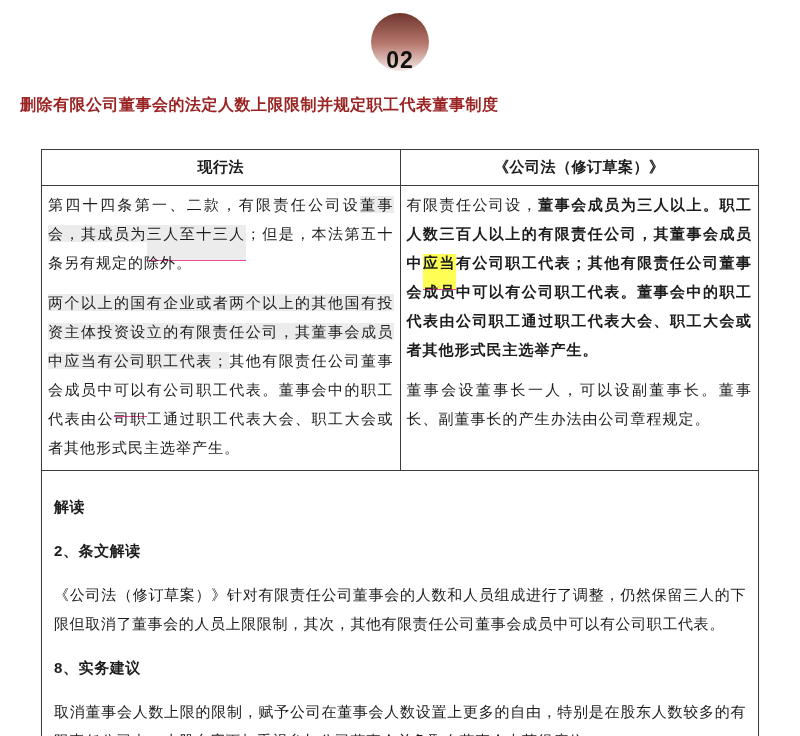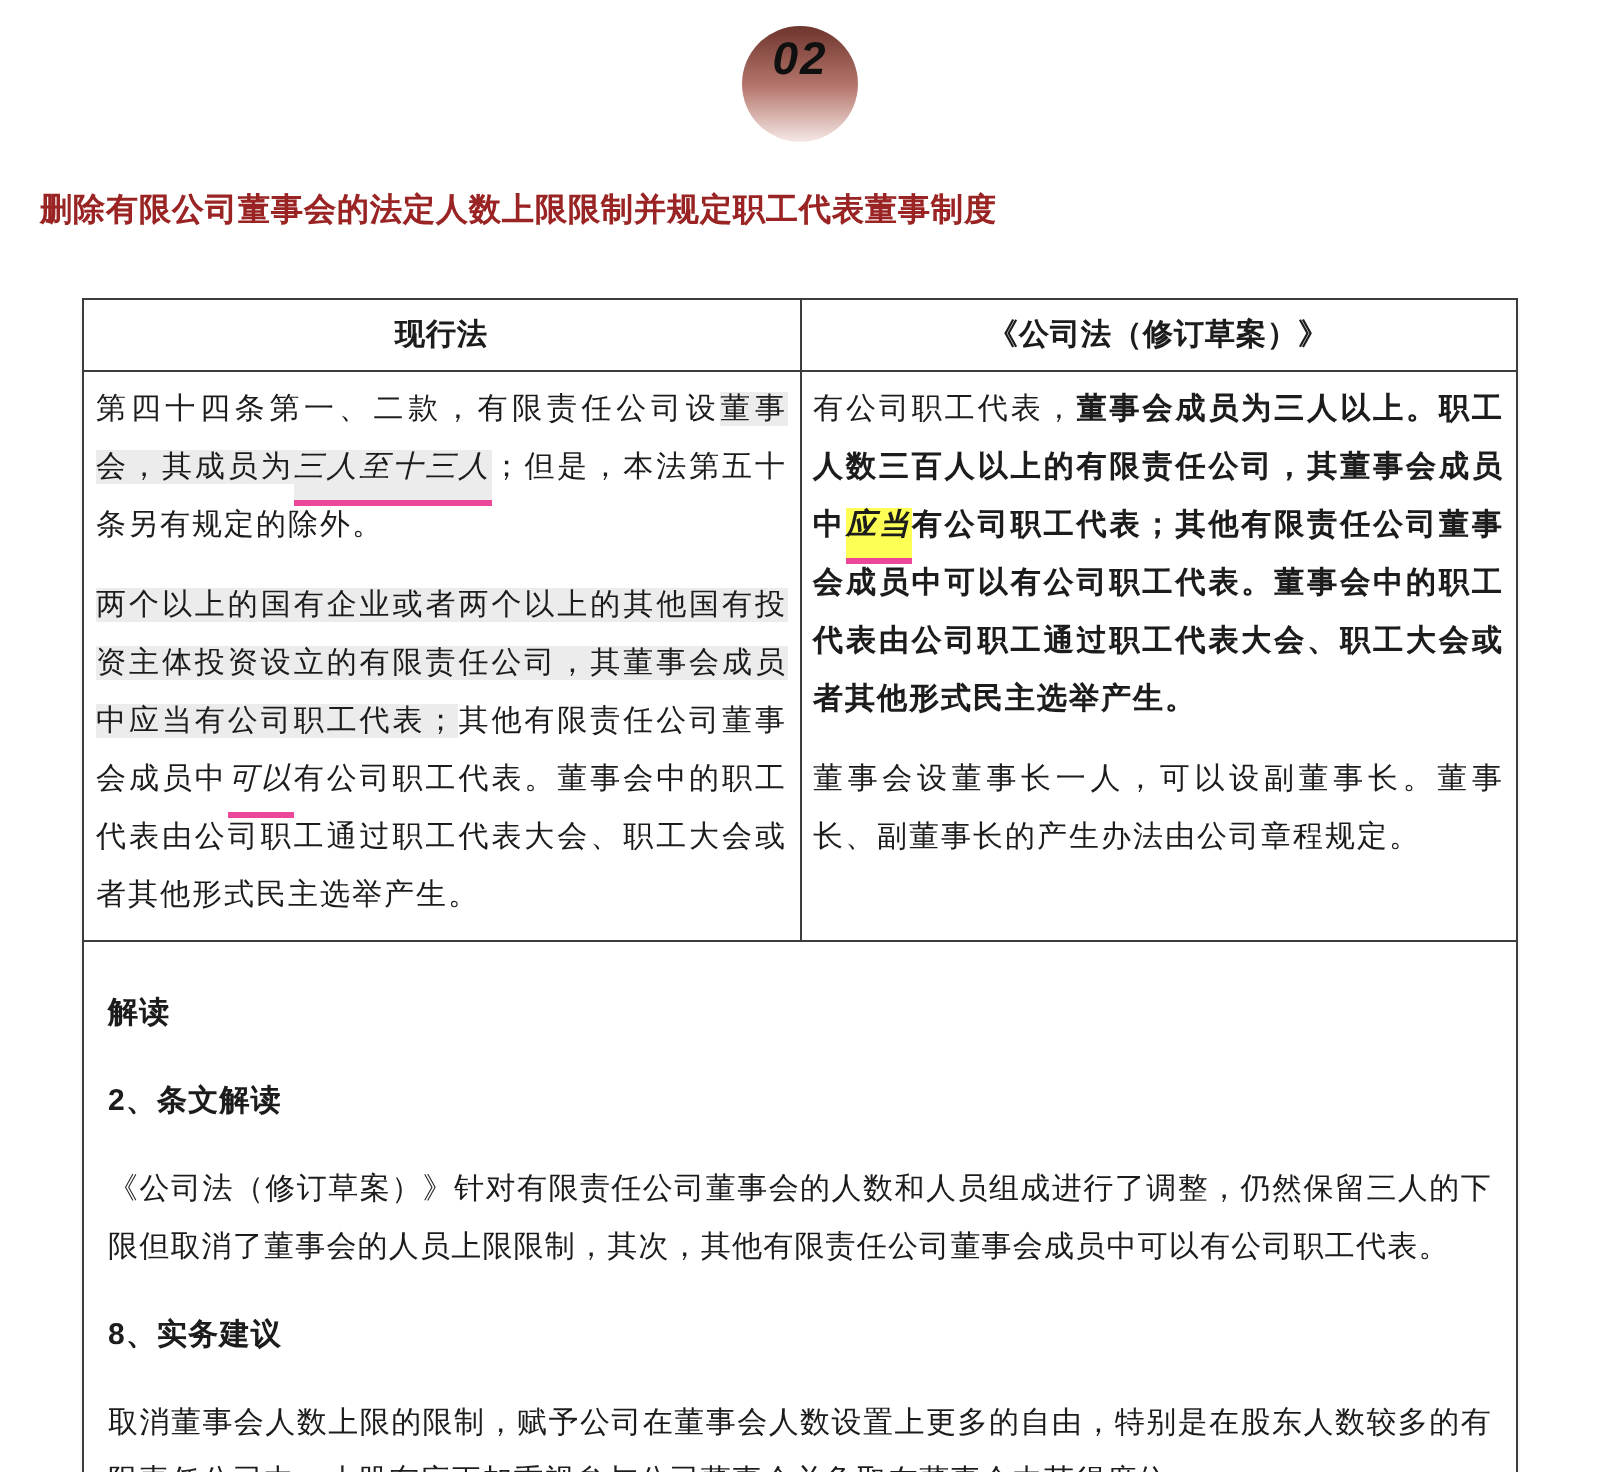--- a/index.html
+++ b/index.html
@@ -16,21 +16,21 @@
   html,body{margin:0;padding:0;}
   body{
     width:800px;height:736px;background:#ffffff;
     font-family:"Liberation Sans","DejaVu Sans",sans-serif;
     color:var(--text);
   }
   .badge{
     width:58px;height:58px;border-radius:50%;
     margin:13px auto 0;
     background:linear-gradient(180deg,var(--badge-gradient-top) 0%,var(--badge-gradient-mid) 52%,var(--badge-gradient-bottom) 100%);
-    display:flex;align-items:flex-start;justify-content:center;font-style:italic;
+    display:flex;align-items:flex-end;justify-content:center;
   }
   .badge span{
     font-weight:bold;font-size:23px;color:#101010;letter-spacing:1px;
     transform:translateY(3px);
   }
   .title{
     margin:24px 20px 0;
     text-align:left;
     color:var(--title-red);
     font-size:16px;font-weight:bold;letter-spacing:0.5px;
@@ -56,21 +56,21 @@
   td.interp{
     vertical-align:top;
     padding:6px 12px 10px;
     font-size:15px;line-height:29px;
     text-align:justify;letter-spacing:0.6px;
   }
   td.interp p{margin:15px 0;}
   .b{font-weight:bold;}
   .hl{background:var(--highlight-gray);}
   .hly{background:var(--highlight-yellow);}
-  .u{border-bottom:3px solid #ec4899;padding-bottom:8px;font-style:italic;}
+  .u{border-bottom:1px solid #ec4899;padding-bottom:18px;}
 </style>
 </head>
 <body>
 
 <div class="badge">
   <span>02</span>
 </div>
 
 <h1 class="title">删除有限公司董事会的法定人数上限限制并规定职工代表董事制度</h1>
 
@@ -85,21 +85,21 @@
       <th>《公司法（修订草案）》</th>
     </tr>
   </thead>
   <tbody>
     <tr>
       <td class="law">
         <p><span>第四十四条第一、二款，有限责任公司设</span><span class="hl">董事会，其成员为</span><span class="hl u">三人至十三人</span><span>；但是，本法第五十条另有规定的除外。</span></p>
         <p><span class="hl">两个以上的国有企业或者两个以上的其他国有投资主体投资设立的有限责任公司，其董事会成员中应当有公司职工代表；</span><span>其他有限责任公司董事会成员中</span><span class="u">可以</span><span>有公司职工代表。董事会中的职工代表由公司职工通过职工代表大会、职工大会或者其他形式民主选举产生。</span></p>
       </td>
       <td class="law">
-        <p><span>有公司职工代表，</span><span class="b">董事会成员为三人以上。职工人数三百人以上的有限责任公司，其董事会成员中</span><span class="b hly u">应当</span><span class="b">有公司职工代表；其他有限责任公司董事会成员中可以有公司职工代表。董事会中的职工代表由公司职工通过职工代表大会、职工大会或者其他形式民主选举产生。</span></p>
+        <p><span>有限责任公司设，</span><span class="b">董事会成员为三人以上。职工人数三百人以上的有限责任公司，其董事会成员中</span><span class="b hly u">应当</span><span class="b">有公司职工代表；其他有限责任公司董事会成员中可以有公司职工代表。董事会中的职工代表由公司职工通过职工代表大会、职工大会或者其他形式民主选举产生。</span></p>
         <p><span>董事会设董事长一人，可以设副董事长。董事长、副董事长的产生办法由公司章程规定。</span></p>
       </td>
     </tr>
     <tr>
       <td class="interp" colspan="2">
         <p class="b">解读</p>
         <p class="b">2、条文解读</p>
         <p>《公司法（修订草案）》针对有限责任公司董事会的人数和人员组成进行了调整，仍然保留三人的下限但取消了董事会的人员上限限制，其次，其他有限责任公司董事会成员中可以有公司职工代表。</p>
         <p class="b">8、实务建议</p>
         <p>取消董事会人数上限的限制，赋予公司在董事会人数设置上更多的自由，特别是在股东人数较多的有限责任公司中，小股东应更加重视参与公司董事会并争取在董事会中获得席位。</p>

